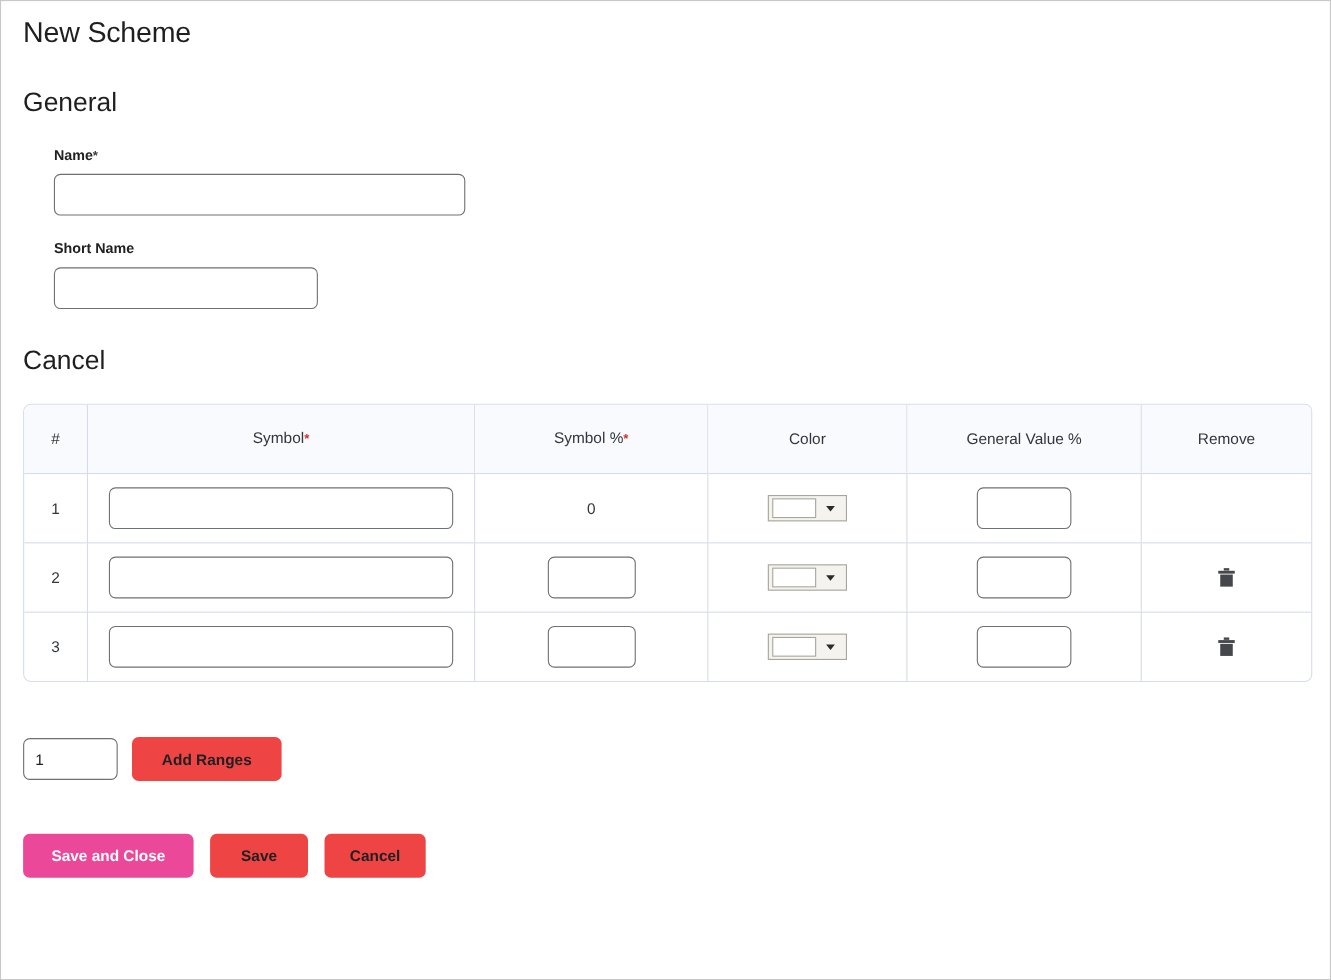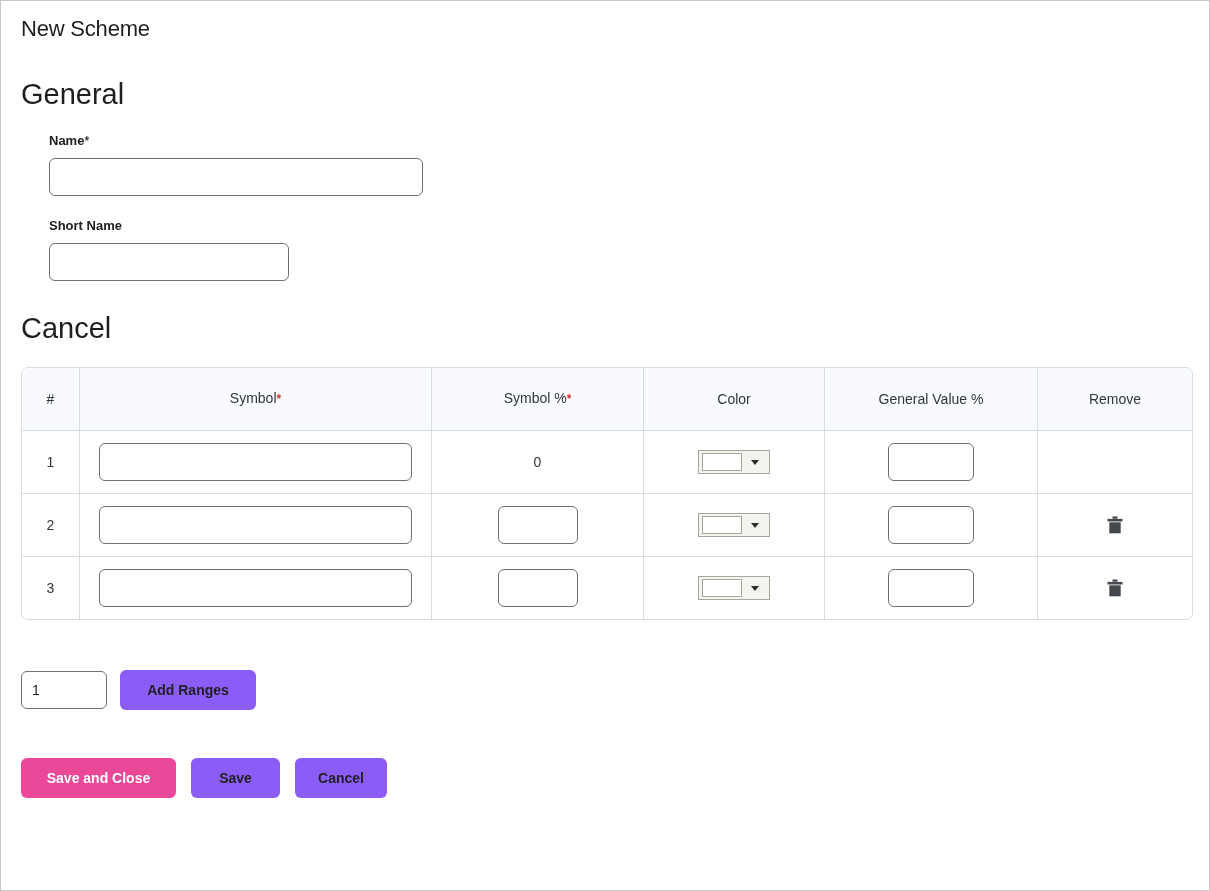--- a/index.html
+++ b/index.html
@@ -20,30 +20,30 @@
     border: 1px solid #c8c8c8;
     background: #ffffff;
     overflow: hidden;
   }
   .content {
     padding: 0 20px;
   }
 
   
   .page-title {
-    font-size: 22px;
+    font-size: 26px;
     font-weight: 400;
     color: #1f1f1f;
     letter-spacing: -0.2px;
     margin: 0;
     padding-top: 6px;
     line-height: 44px;
   }
   .section-title {
-    font-size: 29px;
+    font-size: 24px;
     font-weight: 400;
     color: #1f1f1f;
     margin: 0;
     line-height: 34px;
   }
   .section-general { margin-top: 26px; }
   .section-ranges  { margin-top: 30px; }
 
   
   .field { margin-top: 22px; margin-left: 28px; }
@@ -203,21 +203,21 @@
     font-weight: bold;
     border-radius: 6px;
     border: none;
     height: 40px;
     cursor: pointer;
     line-height: 40px;
     padding: 0 22px;
     white-space: nowrap;
   }
   .btn-secondary {
-    background: #8b5cf6;
+    background: #ef4444;
     color: #202122;
   }
   .btn-primary {
     background: #ec4899;
     color: #ffffff;
   }
   .btn-add { min-width: 136px; }
 
   
   .actions {

